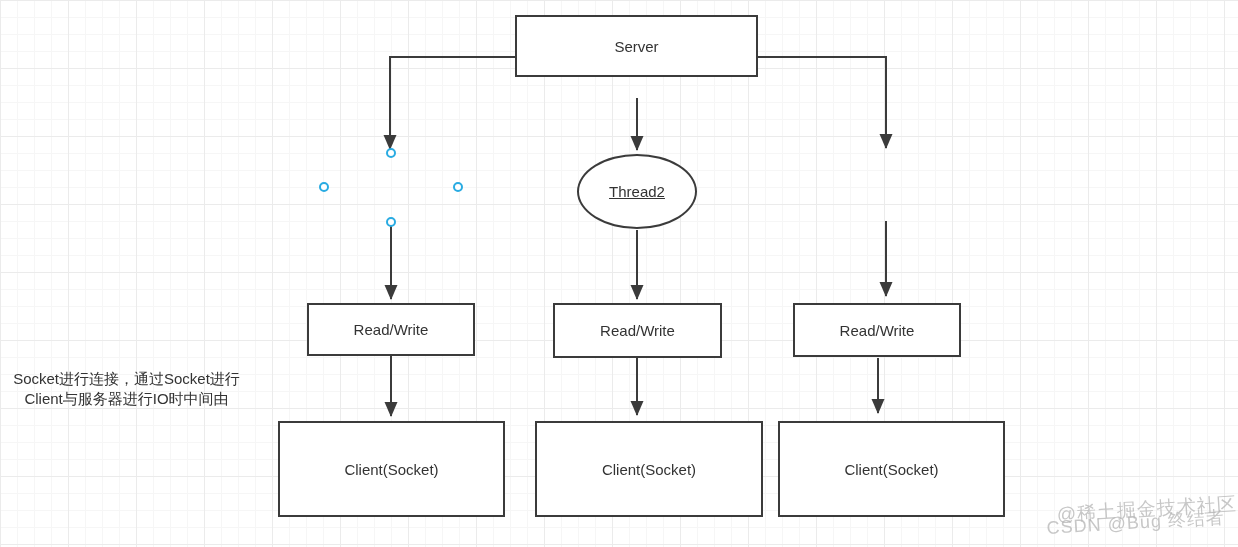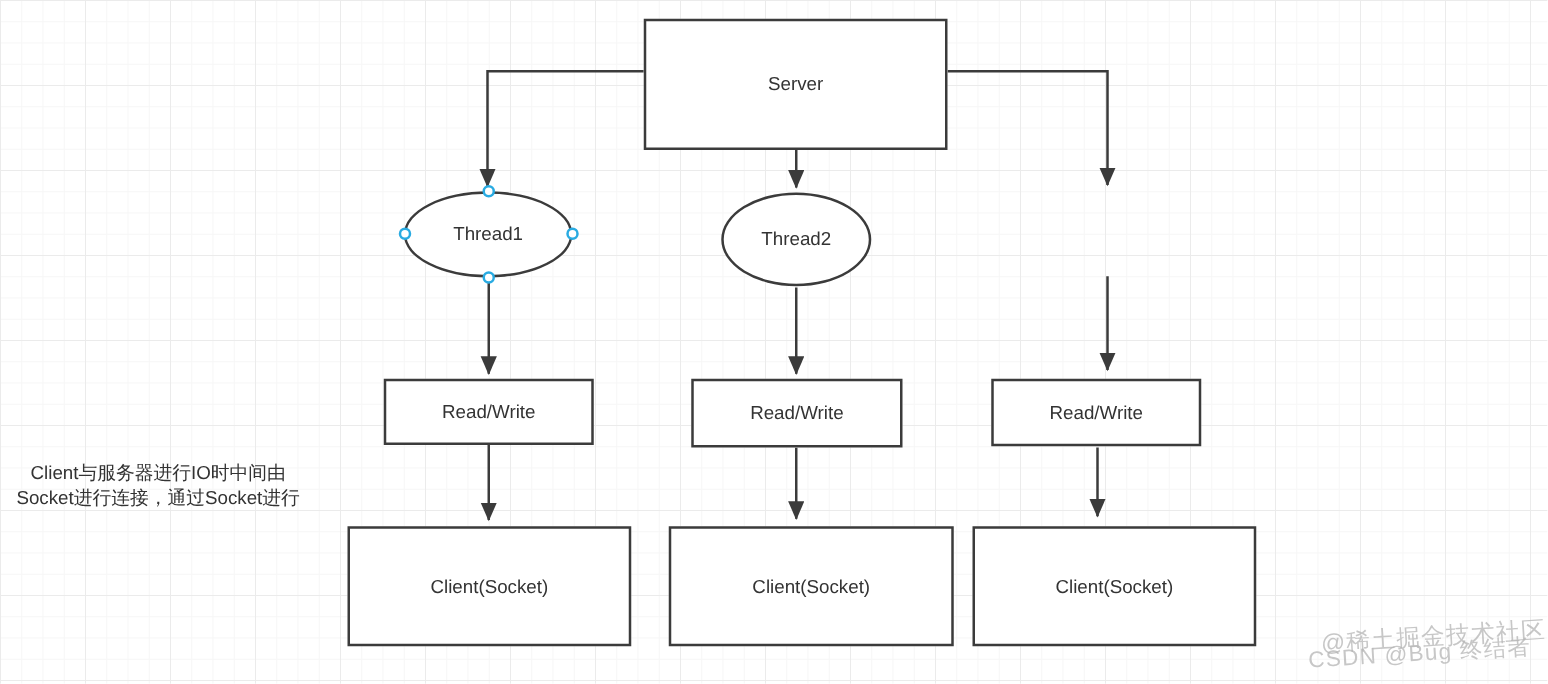--- a/index.html
+++ b/index.html
@@ -37,23 +37,23 @@
     border: 2px solid #3b3b3b;
     display: flex;
     align-items: center;
     justify-content: center;
     font-size: 15px;
     color: #333333;
     text-align: center;
   }
   .ellipse { border-radius: 50%; }
 
-  #server      { left: 515px; top: 15px;  width: 243px; height: 105px; }
+  #server      { left: 515px; top: 15px;  width: 243px; height: 62px; }
   #thread1     { left: 323px; top: 153px; width: 135px; height: 69px; }
-  #thread2     { left: 577px; top: 154px; width: 120px; height: 75px; }
+  #thread2     { left: 577px; top: 154px; width: 120px; height: 75px; text-decoration: underline; }
   #thread3     { left: 825px; top: 152px; width: 122px; height: 68px; }
   #readwrite1  { left: 307px; top: 303px; width: 168px; height: 53px; }
   #readwrite2  { left: 553px; top: 303px; width: 169px; height: 55px; }
   #readwrite3  { left: 793px; top: 303px; width: 168px; height: 54px; }
   #client1     { left: 278px; top: 421px; width: 227px; height: 96px; }
   #client2     { left: 535px; top: 421px; width: 228px; height: 96px; }
   #client3     { left: 778px; top: 421px; width: 227px; height: 96px; }
 
   .handle {
     position: absolute;
@@ -109,23 +109,20 @@
     <polyline points="886,221 886,296" marker-end="url(#arrow)"></polyline>
     <polyline points="391,356 391,416" marker-end="url(#arrow)"></polyline>
     <polyline points="637,358 637,415" marker-end="url(#arrow)"></polyline>
     <polyline points="878,358 878,413" marker-end="url(#arrow)"></polyline>
   </svg>
 
   <div class="node" id="server">
     <span>Server</span>
   </div>
 
-  <div class="node ellipse" id="thread1">
-    <span>Thread1</span>
-  </div>
   <div class="node ellipse" id="thread2">
     <span>Thread2</span>
   </div>
 
   <div class="handle" id="handle-top"></div>
   <div class="handle" id="handle-bottom"></div>
   <div class="handle" id="handle-left"></div>
   <div class="handle" id="handle-right"></div>
 
   <div class="node" id="readwrite1">
@@ -142,20 +139,20 @@
     <span>Client(Socket)</span>
   </div>
   <div class="node" id="client2">
     <span>Client(Socket)</span>
   </div>
   <div class="node" id="client3">
     <span>Client(Socket)</span>
   </div>
 
   <div class="annotation">
+    <div>Socket进行连接，通过Socket进行</div>
     <div>Client与服务器进行IO时中间由</div>
-    <div>Socket进行连接，通过Socket进行</div>
   </div>
 
   <div class="watermark" id="wm-juejin">@稀土掘金技术社区</div>
   <div class="watermark" id="wm-csdn">CSDN @Bug 终结者</div>
 
 </div>
 
 </body></html>

